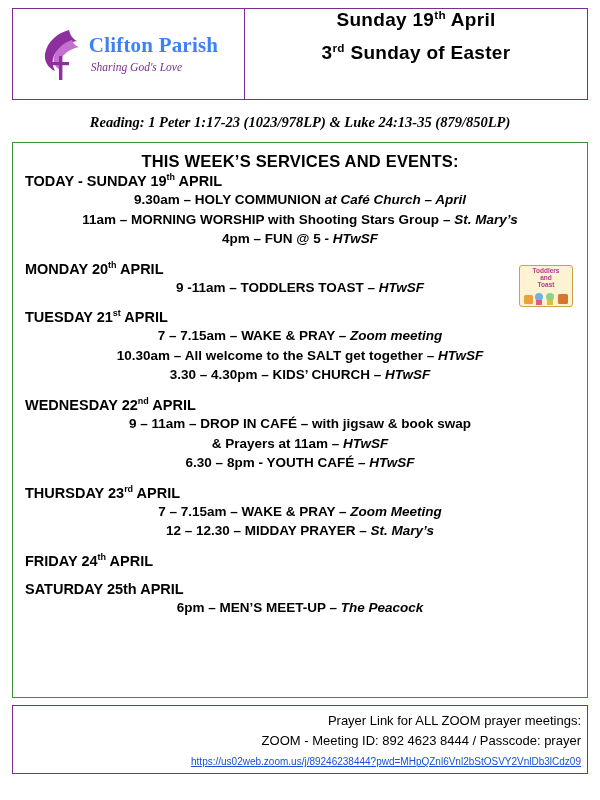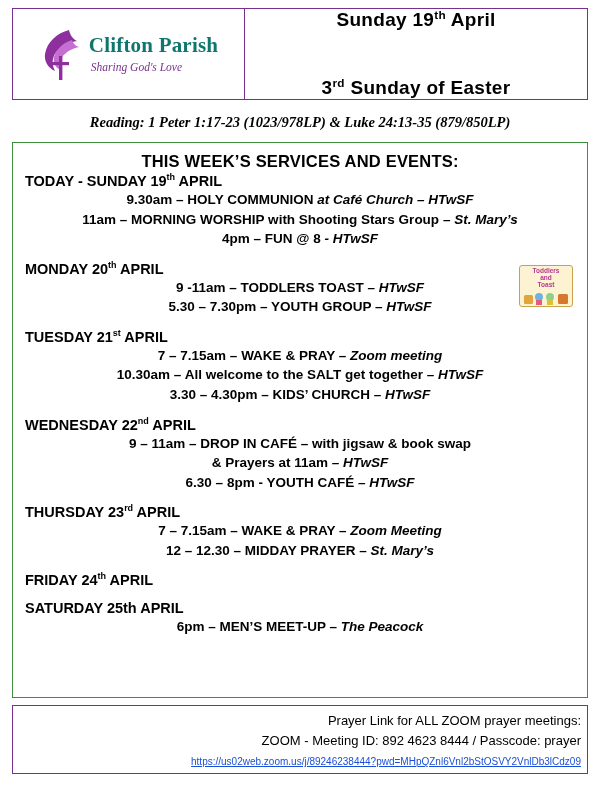--- a/index.html
+++ b/index.html
@@ -50,38 +50,38 @@
   }
   .logo-text {
     display: flex;
     flex-direction: column;
     line-height: 1;
   }
   .logo-title {
     font-family: "Liberation Serif", serif;
     font-size: 21px;
     font-weight: bold;
-    color: #0f766e;
+    color: #3b82f6;
     letter-spacing: .2px;
   }
   .logo-sub {
     font-family: "Liberation Serif", serif;
     font-style: italic;
     font-size: 11.5px;
     color: #7a2e8f;
     margin-top: 6px;
     margin-left: 2px;
   }
   .title-cell {
     flex: 1;
     display: flex;
     flex-direction: column;
     align-items: center;
-    justify-content: space-between;
-    gap: 23px;
+    justify-content: flex-start;
+    gap: 11px;
   }
   .title-line {
     font-size: 19px;
     font-weight: bold;
     letter-spacing: .3px;
   }
   sup {
     font-size: 0.62em;
     vertical-align: super;
     line-height: 0;
@@ -229,29 +229,28 @@
           <rect x="14" y="11" width="6" height="5" fill="#e05a8a"></rect>
           <circle cx="28" cy="8" r="4" fill="#8ed08e"></circle>
           <rect x="25" y="11" width="6" height="5" fill="#d8c23c"></rect>
           <rect x="36" y="5" width="10" height="10" rx="1.5" fill="#d6772f"></rect>
         </svg>
       </span>
     </div>
 
     <div class="day-group">
       <div class="day"><span>TODAY - SUNDAY 19</span><sup>th</sup><span> APRIL</span></div>
-      <div class="ev"><span>9.30am – HOLY COMMUNION </span><span class="loc">at Café Church – HTwSF</span></div>
+      <div class="ev"><span>9.30am – HOLY COMMUNION </span><span class="loc">at Café Church – April</span></div>
       <div class="ev"><span>11am – MORNING WORSHIP with Shooting Stars Group </span><span class="loc">– St. Mary’s</span></div>
-      <div class="ev"><span>4pm – FUN @ 8 </span><span class="loc">- HTwSF</span></div>
+      <div class="ev"><span>4pm – FUN @ 5 </span><span class="loc">- HTwSF</span></div>
     </div>
 
     <div class="day-group">
       <div class="day"><span>MONDAY 20</span><sup>th</sup><span> APRIL</span></div>
       <div class="ev"><span>9 -11am – TODDLERS TOAST </span><span class="loc">– HTwSF</span></div>
-      <div class="ev"><span>5.30 – 7.30pm – YOUTH GROUP </span><span class="loc">– HTwSF</span></div>
     </div>
 
     <div class="day-group">
       <div class="day"><span>TUESDAY 21</span><sup>st</sup><span> APRIL</span></div>
       <div class="ev"><span>7 – 7.15am – WAKE &amp; PRAY – </span><span class="loc">Zoom meeting</span></div>
       <div class="ev"><span>10.30am – All welcome to the SALT get together </span><span class="loc">– HTwSF</span></div>
       <div class="ev"><span>3.30 – 4.30pm – KIDS’ CHURCH </span><span class="loc">– HTwSF</span></div>
     </div>
 
     <div class="day-group">

